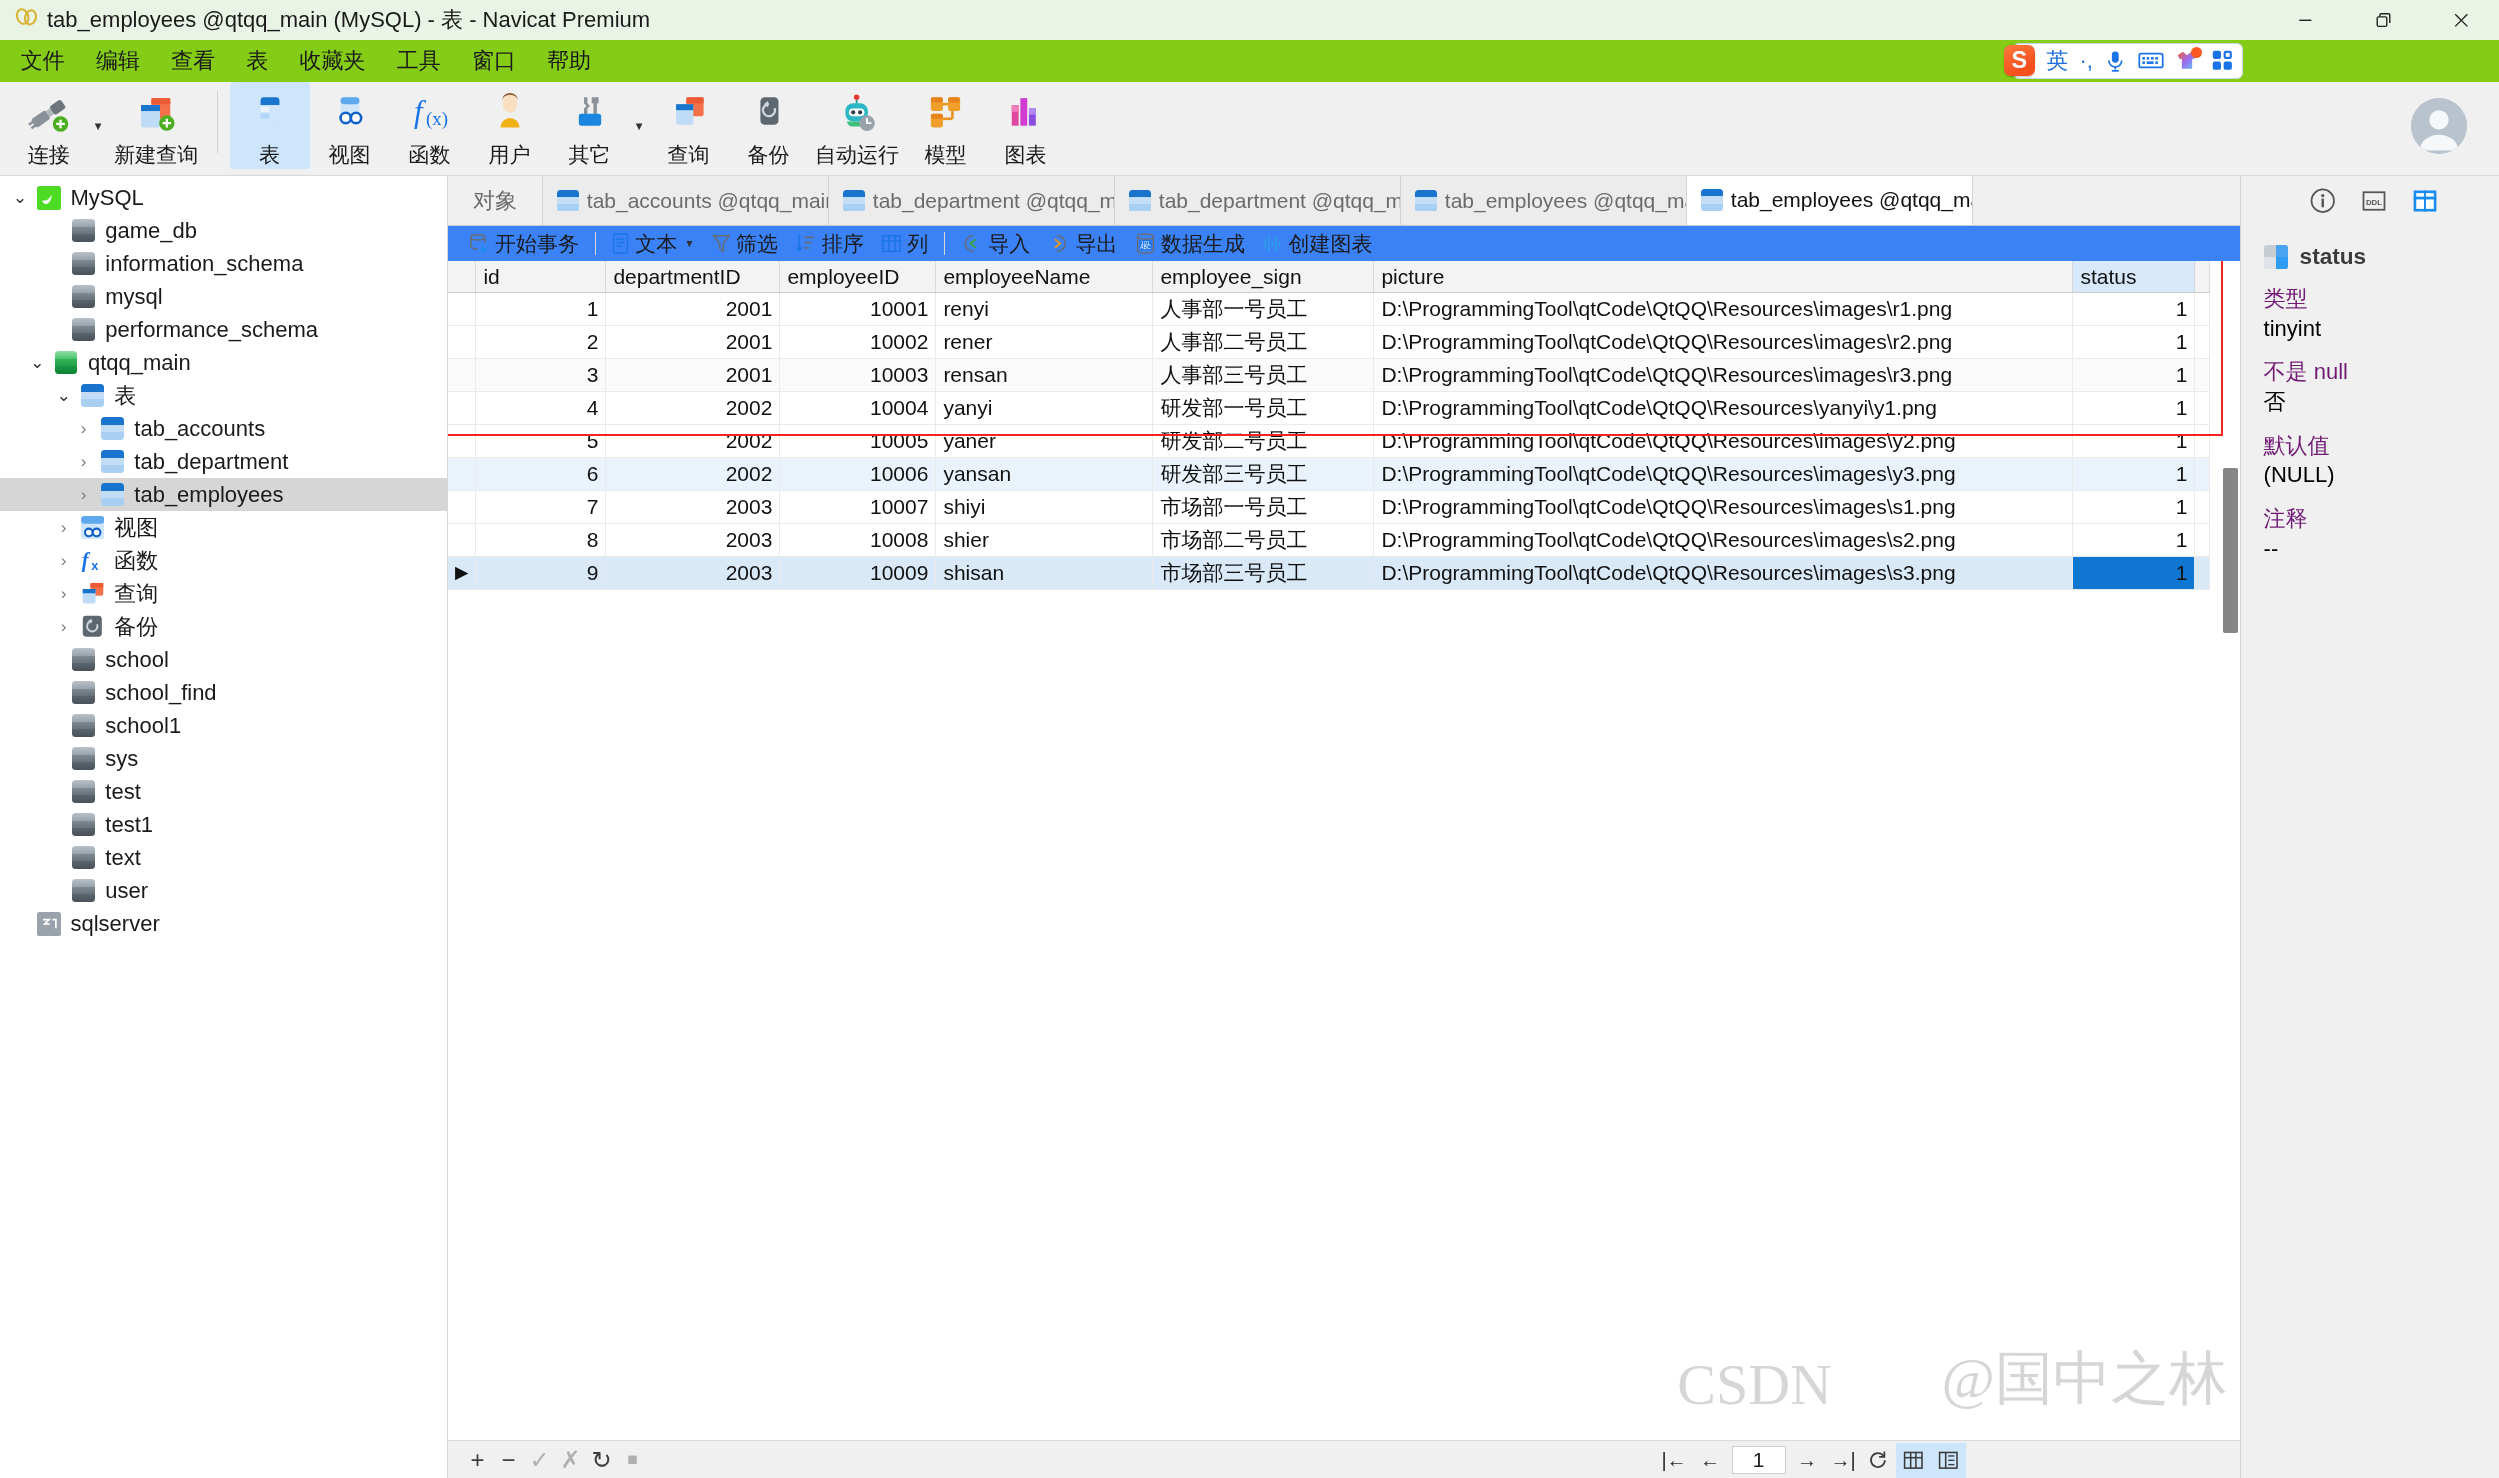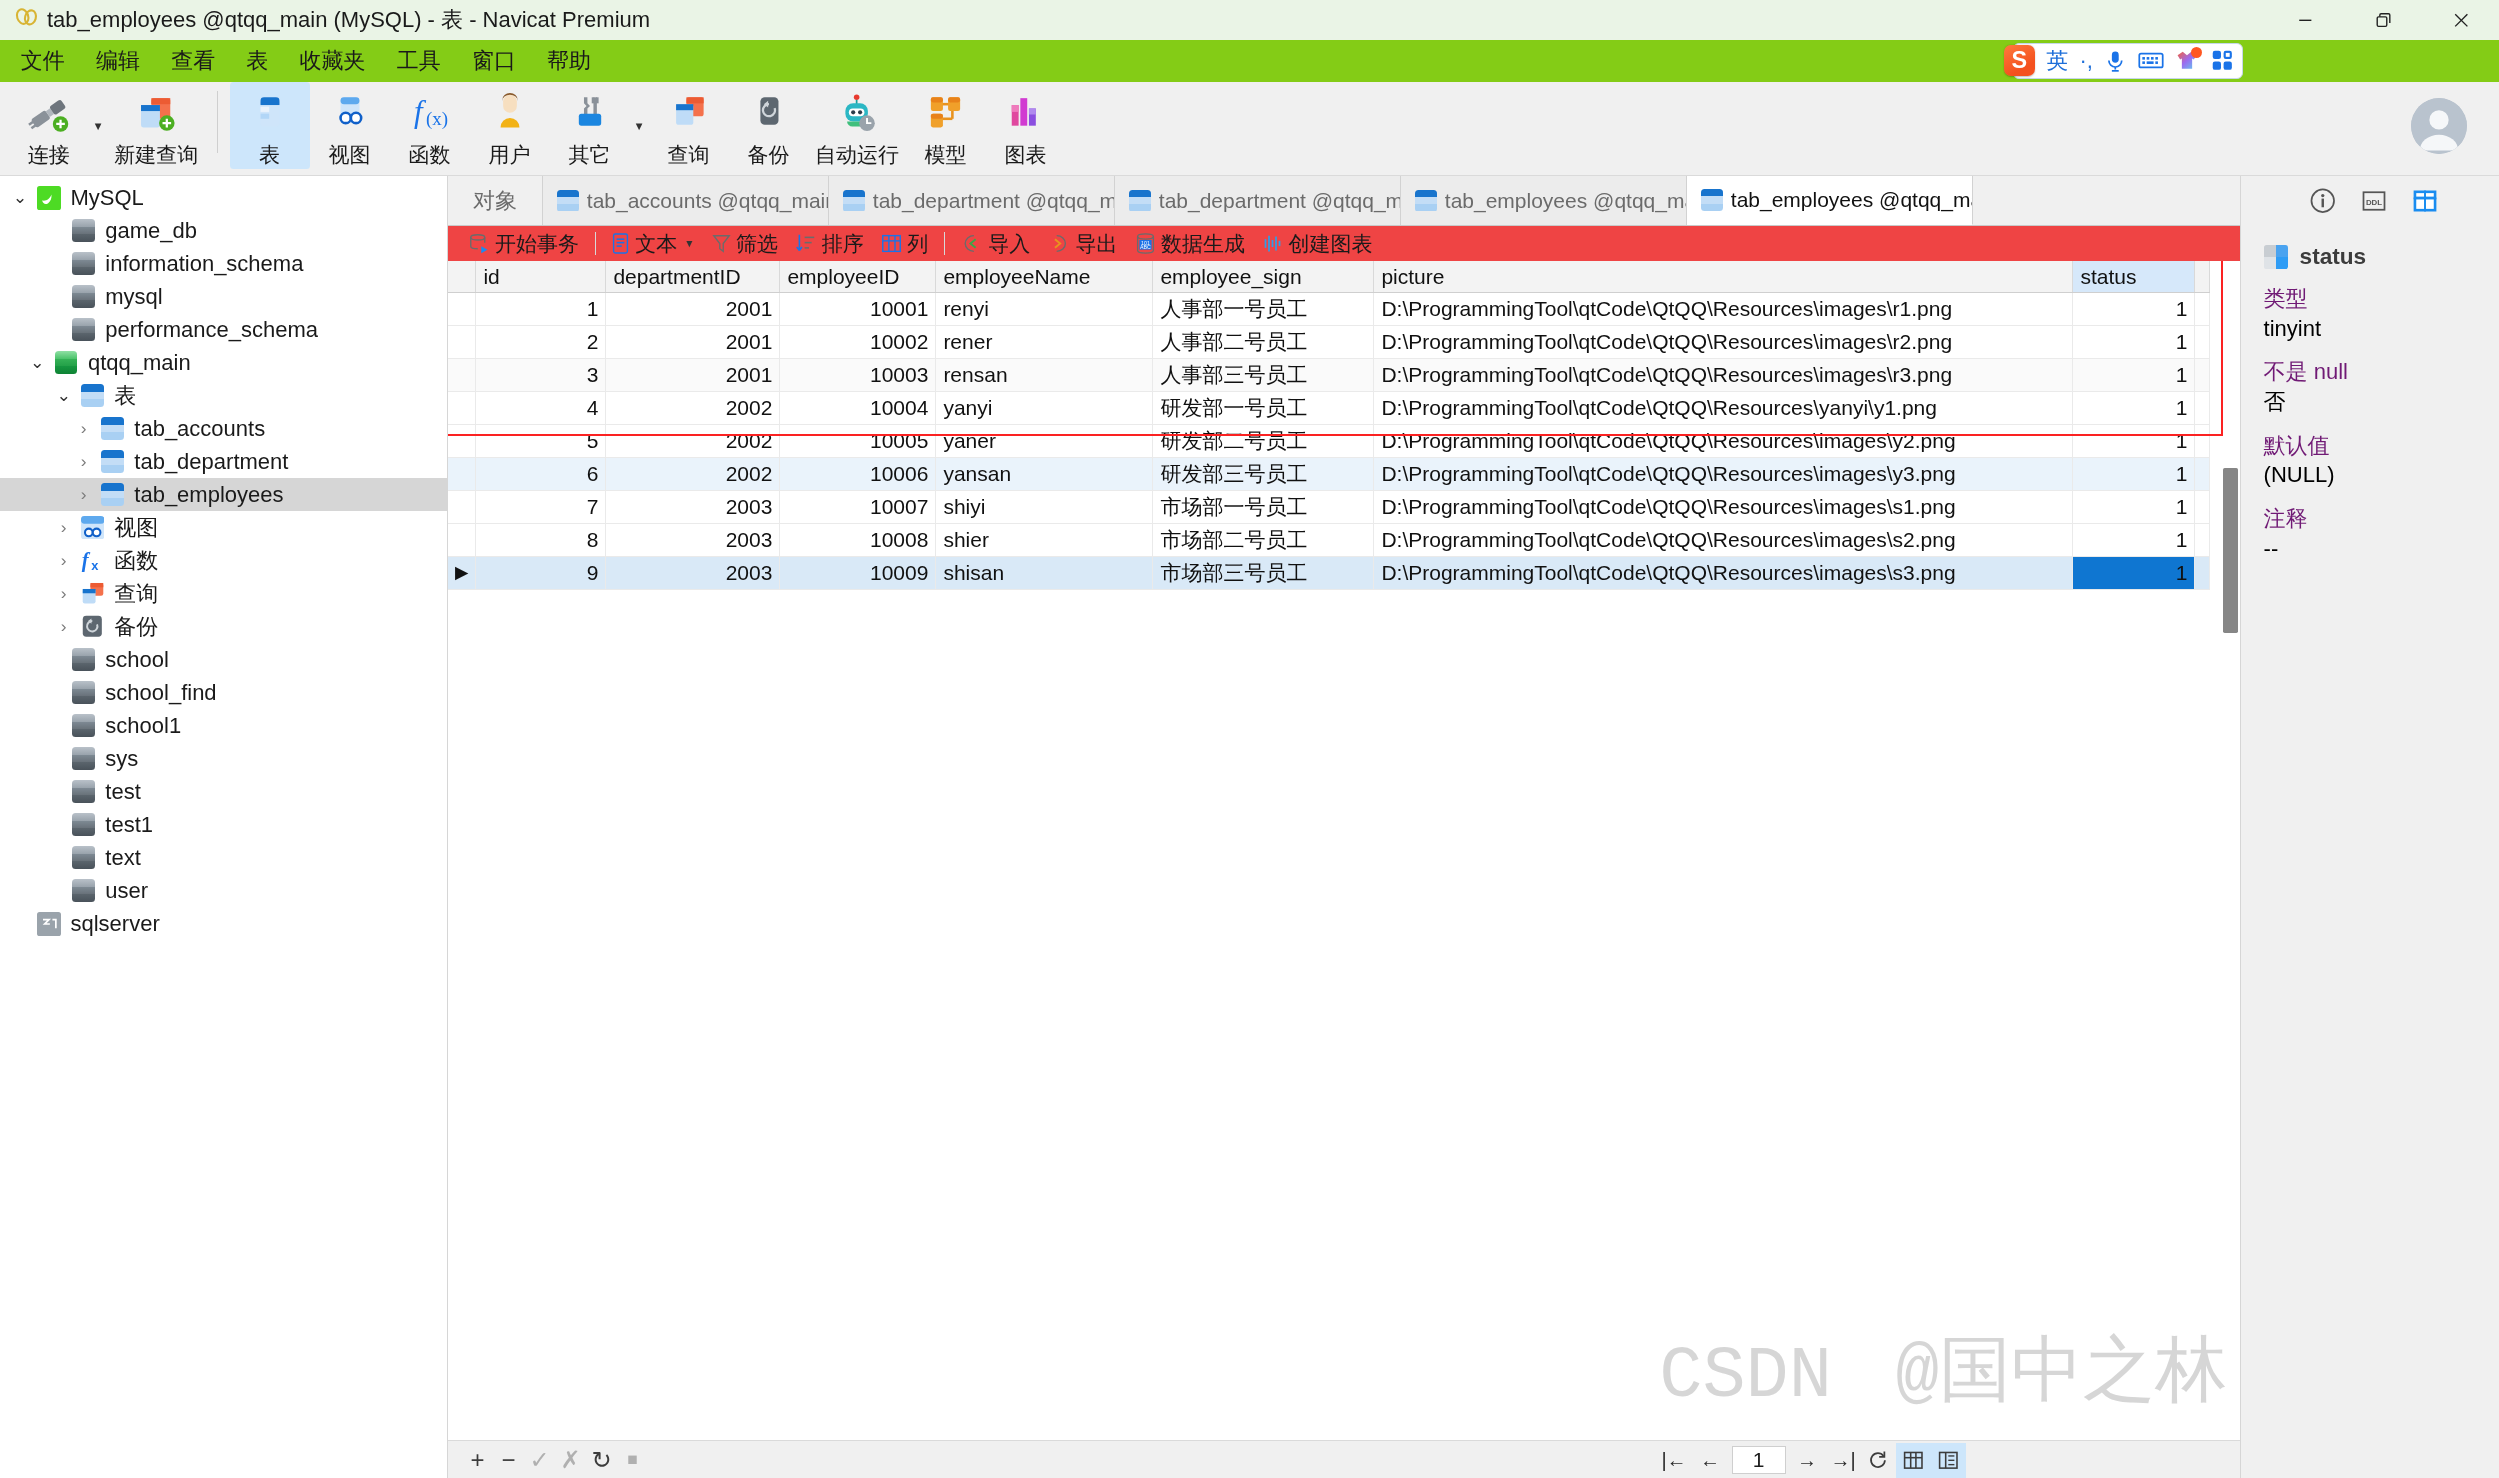--- a/index.html
+++ b/index.html
@@ -66,21 +66,21 @@
   
   .main{ flex:1; min-width:0; display:flex; flex-direction:column; }
   .tabsrow{ height:50px; background:#f0f0f0; display:flex; align-items:stretch; border-bottom:0.9px solid #c9c9c9;}
   .objtab{ width:95px; display:flex; align-items:center; justify-content:center; font-size:22px; color:#6b6b6b;
            border-right:0.9px solid #d2d2d2; }
   .dtab{ display:flex; align-items:center; gap:7.8px; padding:0 14px; font-size:21px; color:#6b6b6b;
          border-right:0.9px solid #d2d2d2; max-width:286px; white-space:nowrap; overflow:hidden; background:#ececec;}
   .dtab.active{ background:#fff; color:#111; border-bottom:1.7px solid #fff; }
   .dtab .tbl{ width:22px; height:22px; flex:none; }
   
-  .gridtools{ height:35px; background:#ef4444; display:flex; align-items:center; gap:0; padding-left:12px; }
+  .gridtools{ height:35px; background:#3b82f6; display:flex; align-items:center; gap:0; padding-left:12px; }
   .gt{ display:flex; align-items:center; gap:5.2px; padding:0 8.7px; height:29.5px; font-size:21px; color:#1a1a1a; white-space:nowrap;}
   .gtsep{ width:0.9px; height:22.6px; background:#d8d8d8; margin:0 7px; }
   .gcaret{ font-size:10.4px; color:#333; margin-left:1.7px; }
   
   .gridwrap{ flex:1; background:#fff; position:relative; overflow:hidden; }
   table.grid{ border-collapse:collapse; table-layout:fixed; font-size:21px; }
   table.grid th{ background:#f3f3f3; border-right:0.9px solid #d9d9d9; border-bottom:0.9px solid #cfcfcf;
                  font-weight:normal; text-align:left; padding:3.5px 7px; height:29.5px; color:#111; }
   table.grid th.statusth{ background:#d6e8fa; }
   table.grid td{ border-right:0.9px solid #eaeaea; border-bottom:0.9px solid #eaeaea; padding:1.7px 7px; height:33px;
@@ -118,22 +118,22 @@
                   overflow:hidden; border-radius:2.6px; }
   .rp-head .tbl2 i:nth-child(1){ background:#c8cdd2; }
   .rp-head .tbl2 i:nth-child(2){ background:#4aa3f0; }
   .rp-head .tbl2 i:nth-child(3){ background:#dfe3e7; }
   .rp-head .tbl2 i:nth-child(4){ background:#2e9cf5; }
   .rp-head .nm{ font-size:22.6px; font-weight:bold; color:#3c3c3c; }
   .rp-field{ padding:14px 0 0 22.6px; }
   .rp-lab{ font-size:22px; color:#701a75; line-height:1.35; }
   .rp-val{ font-size:22px; color:#000000; line-height:1.35; }
   
-  .wm{ position:absolute; pointer-events:none; color:rgba(120,120,120,.30); font-size:72px; white-space:nowrap;
-       font-family:Liberation Mono, monospace; z-index:40;}
+  .wm{ position:absolute; pointer-events:none; color:rgba(120,120,120,.30); font-size:58px; white-space:nowrap;
+       font-family:Liberation Serif, serif; z-index:40;}
 </style>
 </head>
 <body>
 
 <div class="titlebar">
   <span class="logo">
     <svg width="26" height="26" viewBox="0 0 30 30">
       <ellipse cx="10" cy="11" rx="6.4" ry="8.6" fill="none" stroke="#d8b434" stroke-width="2.4" transform="rotate(-18 10 11)"></ellipse>
       <ellipse cx="19" cy="12" rx="6.2" ry="8.2" fill="none" stroke="#d8b434" stroke-width="2.4" transform="rotate(16 19 12)"></ellipse>
     </svg>

